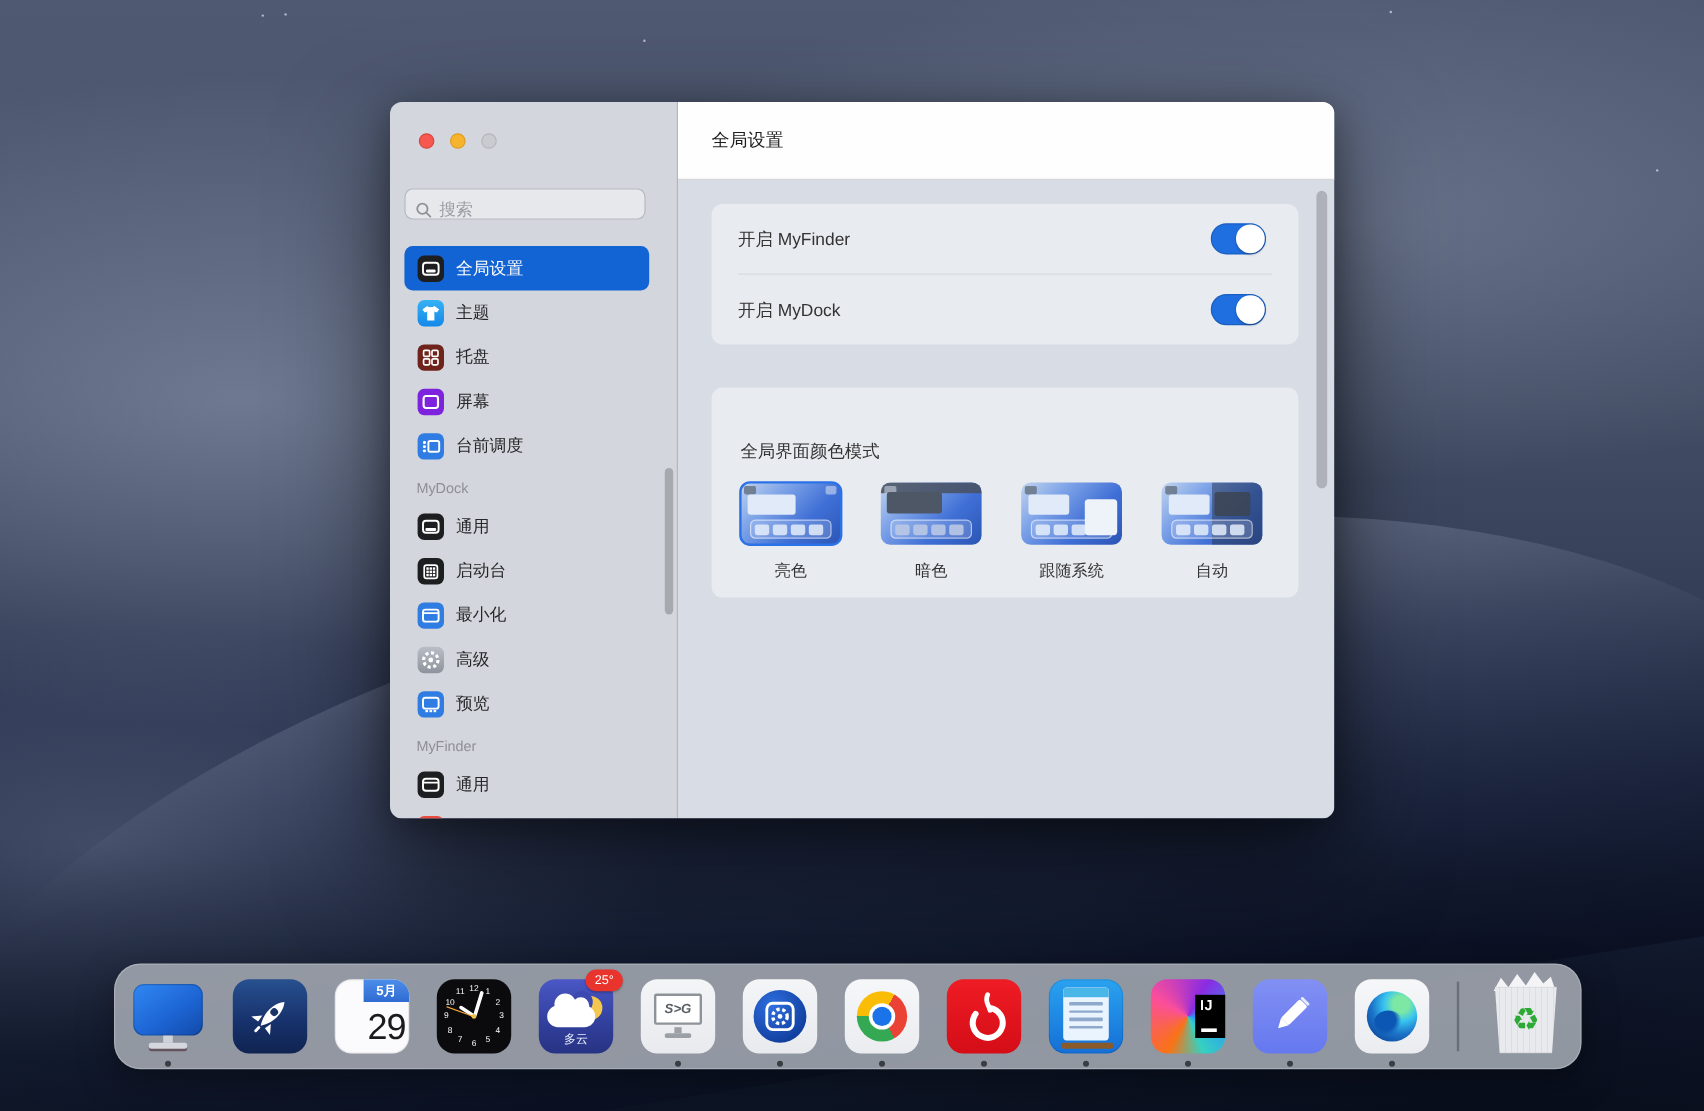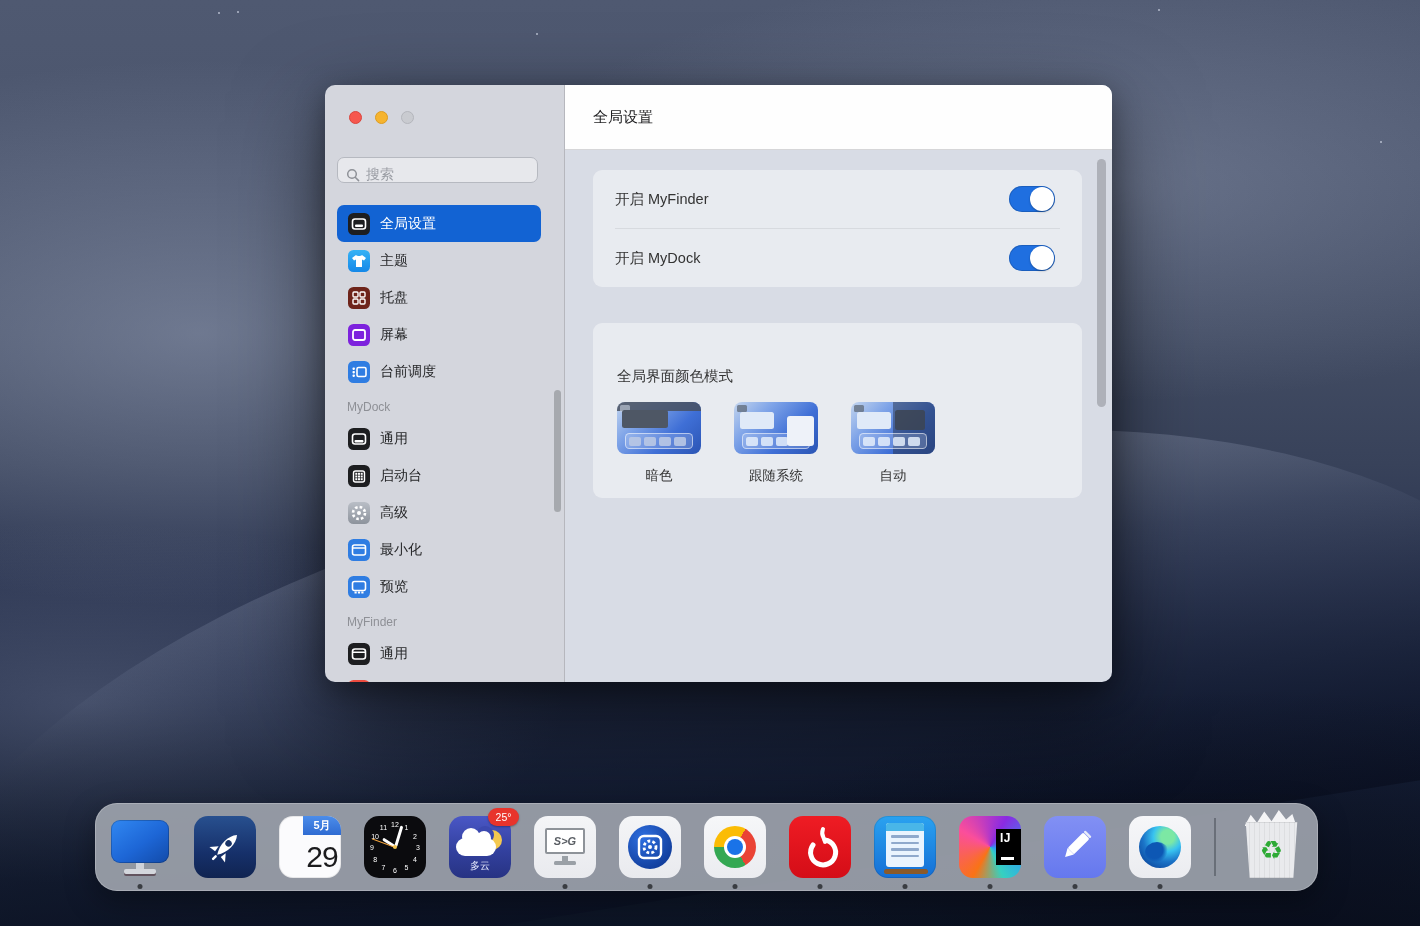--- a/index.html
+++ b/index.html
@@ -303,36 +303,36 @@
                   <rect x="12.7" y="10.5" width="2" height="2"></rect>
                   <rect x="7.3" y="13.2" width="2" height="2"></rect>
                   <rect x="10" y="13.2" width="2" height="2"></rect>
                   <rect x="12.7" y="13.2" width="2" height="2"></rect>
                 </g>
               </svg>
           </span>
           <span class="sb-label">启动台</span>
         </div>
         <div class="sb-item">
+          <span class="sb-ic ic-blue">
+            <svg width="22" height="22" viewBox="0 0 22 22">
+                <rect x="4.5" y="6" width="13" height="10" rx="2" fill="none" stroke="#fff" stroke-width="1.6"></rect>
+                <line x1="5" y1="9" x2="17" y2="9" stroke="#fff" stroke-width="1.4"></line>
+              </svg>
+          </span>
+          <span class="sb-label">最小化</span>
+        </div>
+        <div class="sb-item">
           <span class="sb-ic ic-gear">
             <svg width="22" height="22" viewBox="0 0 22 22">
                 <circle cx="11" cy="11" r="6" fill="none" stroke="#fff" stroke-width="2.6" stroke-dasharray="2.6 2.1"></circle>
                 <circle cx="11" cy="11" r="2" fill="#fff"></circle>
               </svg>
           </span>
           <span class="sb-label">高级</span>
-        </div>
-        <div class="sb-item">
-          <span class="sb-ic ic-blue">
-            <svg width="22" height="22" viewBox="0 0 22 22">
-                <rect x="4.5" y="6" width="13" height="10" rx="2" fill="none" stroke="#fff" stroke-width="1.6"></rect>
-                <line x1="5" y1="9" x2="17" y2="9" stroke="#fff" stroke-width="1.4"></line>
-              </svg>
-          </span>
-          <span class="sb-label">最小化</span>
         </div>
         <div class="sb-item">
           <span class="sb-ic ic-blue">
             <svg width="22" height="22" viewBox="0 0 22 22">
                 <rect x="4.5" y="5.5" width="13" height="9" rx="2" fill="none" stroke="#fff" stroke-width="1.6"></rect>
                 <g fill="#fff">
                   <rect x="6.5" y="15.5" width="2.2" height="2"></rect>
                   <rect x="9.9" y="15.5" width="2.2" height="2"></rect>
                   <rect x="13.3" y="15.5" width="2.2" height="2"></rect>
                 </g>
@@ -390,20 +390,34 @@
         </div>
 
         <div style="height:18px"></div>
 
 
         <div style="height:18px"></div>
 
         <div class="card colormode-card">
           <span class="cm-label">全局界面颜色模式</span>
           <div class="cm-options">
+            <div class="cm-opt selected">
+              <div class="thumb-tile">
+                <div class="t-chip"></div>
+                  <div class="t-chip2"></div>
+                <div class="t-panel"></div>
+                <div class="t-dock">
+                    <div class="t-app"></div>
+                    <div class="t-app"></div>
+                    <div class="t-app"></div>
+                    <div class="t-app"></div>
+                  </div>
+              </div>
+              <span class="cm-opt-label">亮色</span>
+            </div>
             <div class="cm-opt">
               <div class="thumb-tile">
                 <div class="t-menubar-dark"></div>
                   <div class="t-chip" style="background:rgba(200,208,222,.6)"></div>
                 <div class="t-panel dark"></div>
                 <div class="t-dock dim">
                     <div class="t-app"></div>
                     <div class="t-app"></div>
                     <div class="t-app"></div>
                     <div class="t-app"></div>

